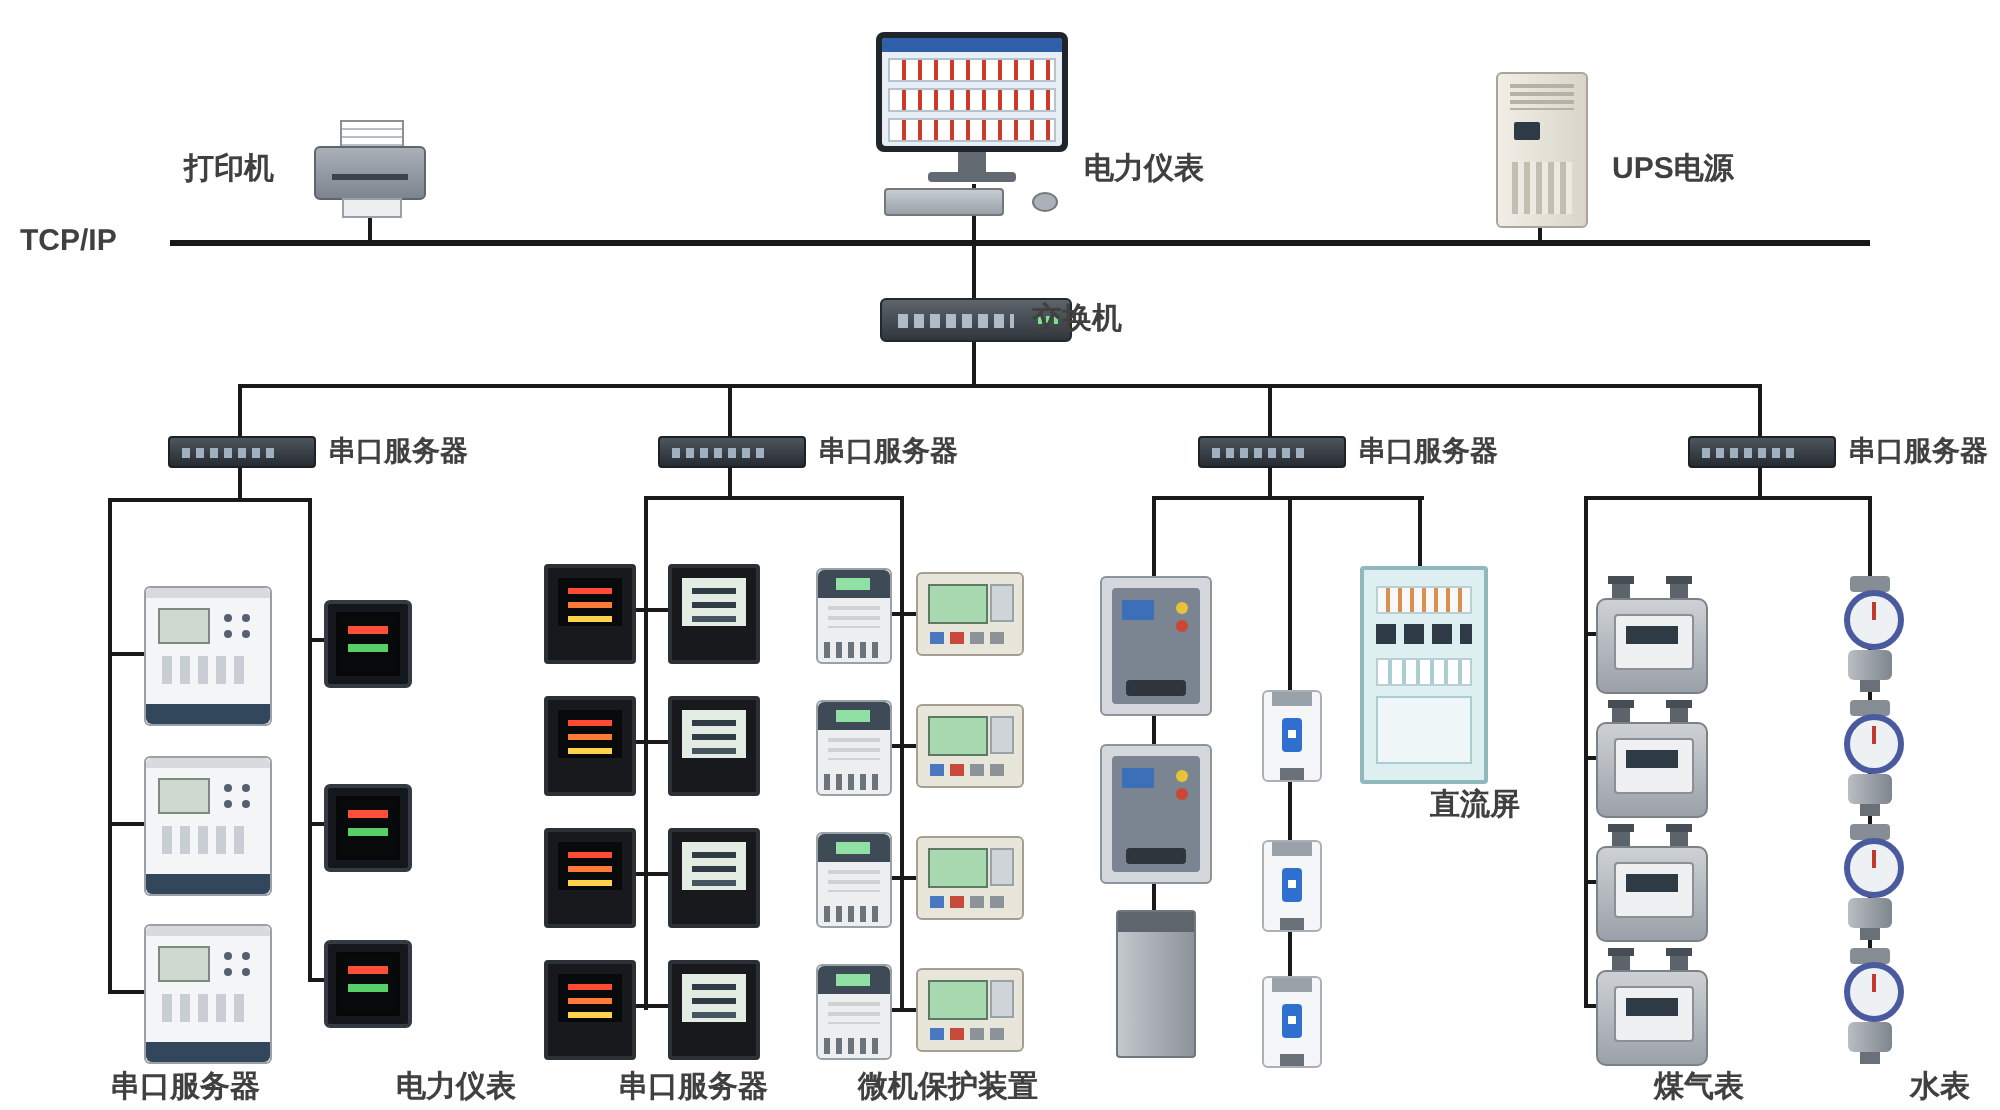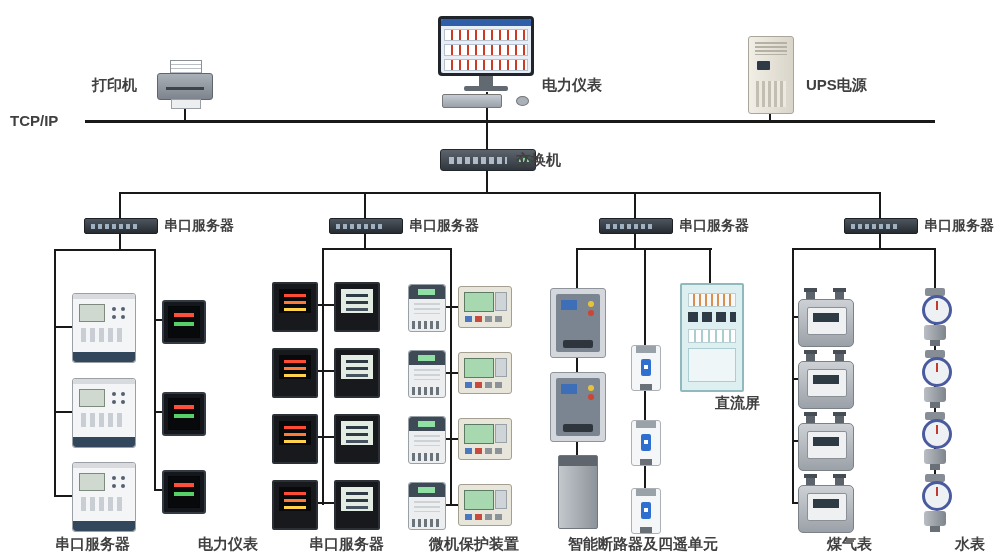--- a/index.html
+++ b/index.html
@@ -357,17 +357,16 @@
   <div class="lbl s" style="left:409px;top:216px">串口服务器</div>
   <div class="lbl s" style="left:679px;top:216px">串口服务器</div>
   <div class="lbl s" style="left:924px;top:216px">串口服务器</div>
 
   <div class="lbl c" style="left:660px;top:394px;width:100px">直流屏</div>
 
   <div class="lbl c" style="left:10px;top:535px;width:120px">串口服务器</div>
   <div class="lbl c" style="left:142px;top:535px;width:116px">电力仪表</div>
   <div class="lbl c" style="left:264px;top:535px;width:120px">串口服务器</div>
   <div class="lbl c" style="left:399px;top:535px;width:120px">微机保护装置</div>
-  <div class="lbl c" style="left:548px;top:535px;width:170px">智能断路器及四遥单元</div>
   <div class="lbl c" style="left:772px;top:535px;width:100px">煤气表</div>
   <div class="lbl c" style="left:885px;top:535px;width:100px">水表</div>
 
 </div>
 
 </body></html>

